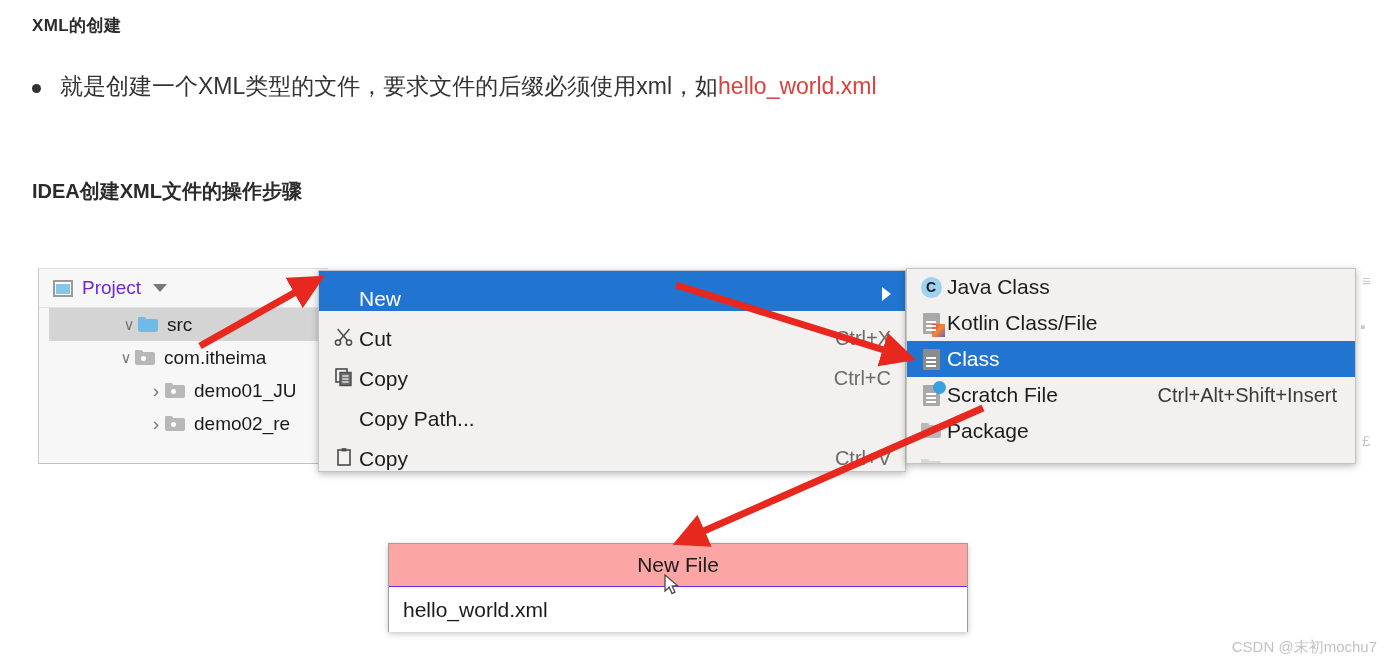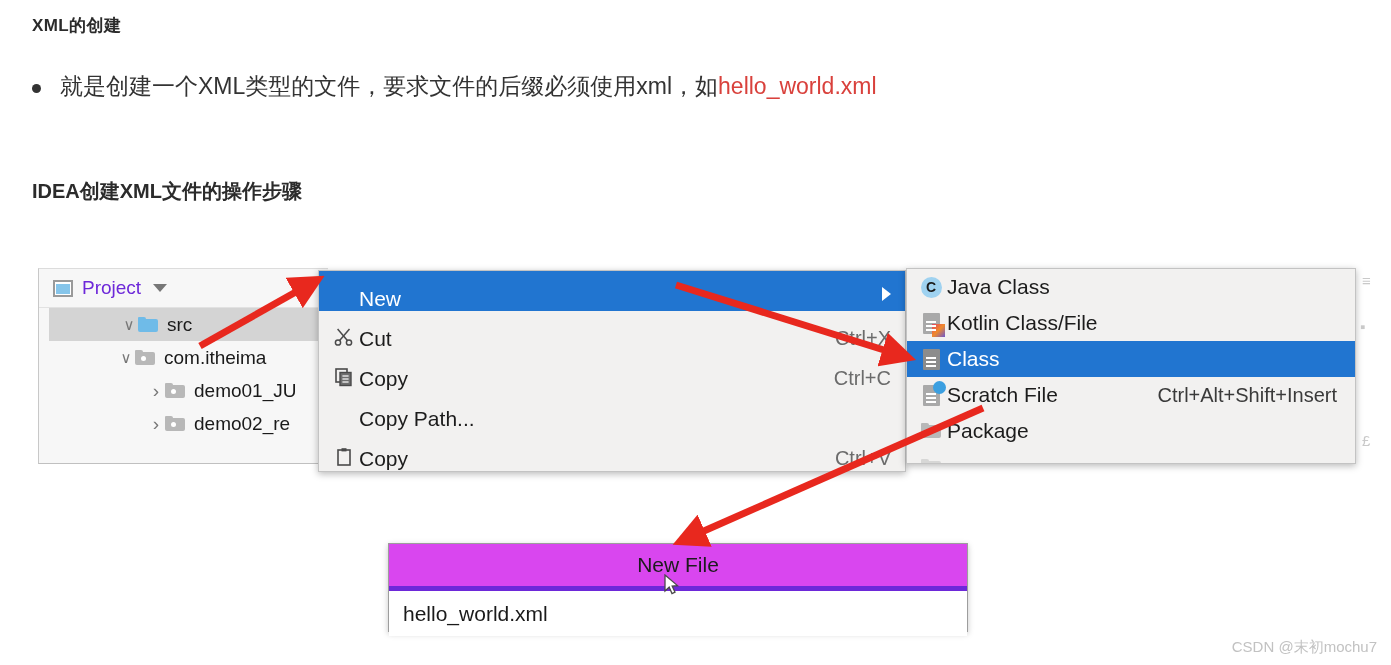--- a/index.html
+++ b/index.html
@@ -126,21 +126,21 @@
   
   .bg-scrap{position:absolute;color:#c9c9c9;font-size:15px;}
 
   
   .newfile-dialog{
     position:absolute;left:388px;top:543px;width:580px;height:89px;
     background:#ffffff;border:1px solid #9d9d9d;box-sizing:border-box;
     box-shadow:0 2px 6px rgba(0,0,0,.22);
   }
   .nf-title{
-    height:42px;background:#d946ef;border-bottom:5px solid #6d28d9;
+    height:42px;background:#fca5a5;border-bottom:1px solid #6d28d9;
     display:flex;align-items:center;justify-content:center;font-size:21px;color:#1c1c1c;
   }
   .nf-input{
     height:45px;display:flex;align-items:center;padding-left:14px;font-size:21px;color:#1a1a1a;
     background:#fff;
   }
   .cursor-arrow{position:absolute;left:664px;top:574px;}
 
   
   .arrows{position:absolute;left:0;top:0;width:1391px;height:665px;pointer-events:none;}

